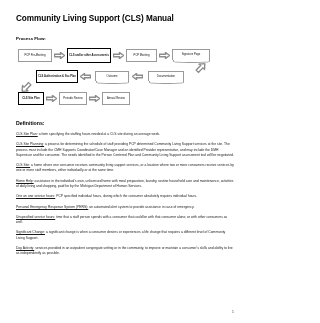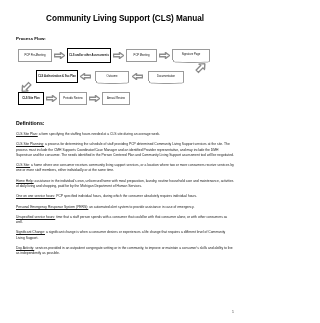--- a/index.html
+++ b/index.html
@@ -21,21 +21,20 @@
     box-sizing: border-box;
     padding: 14px 16px 0 16px;
     position: relative;
   }
   .doc-title {
     font-size: 8.2px;
     font-weight: bold;
     letter-spacing: -0.05px;
     margin: 0 0 13px 0;
     line-height: 1.1;
-    text-align: center;
   }
   .section-label {
     font-size: 4.4px;
     font-weight: bold;
     margin: 0 0 6px 0;
   }
   
   .flow {
     position: relative;
     width: 218px;

